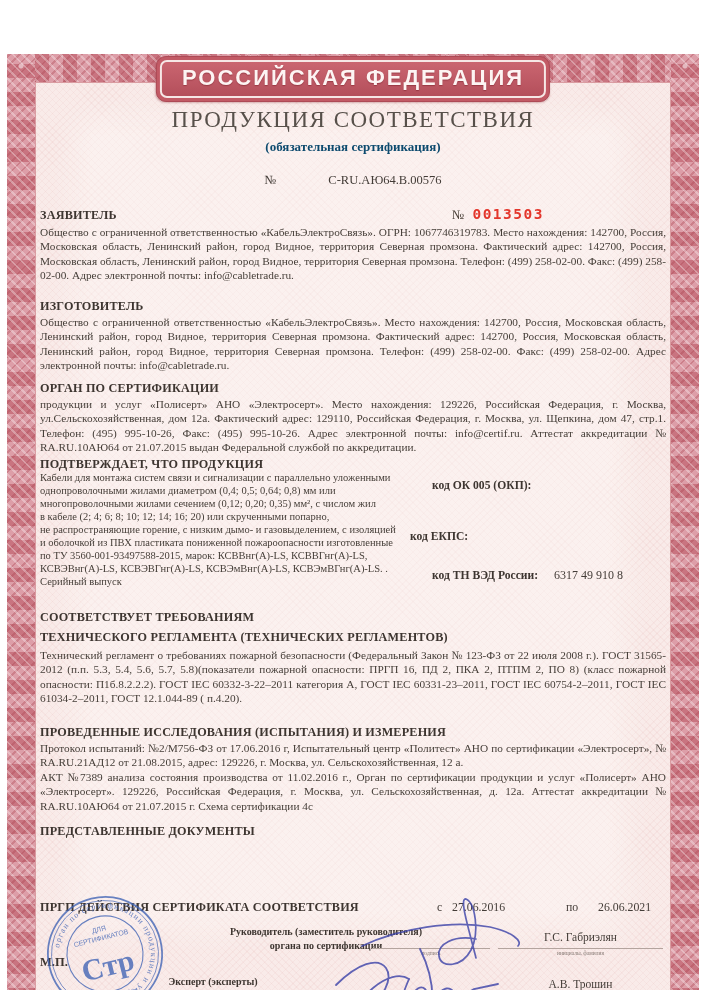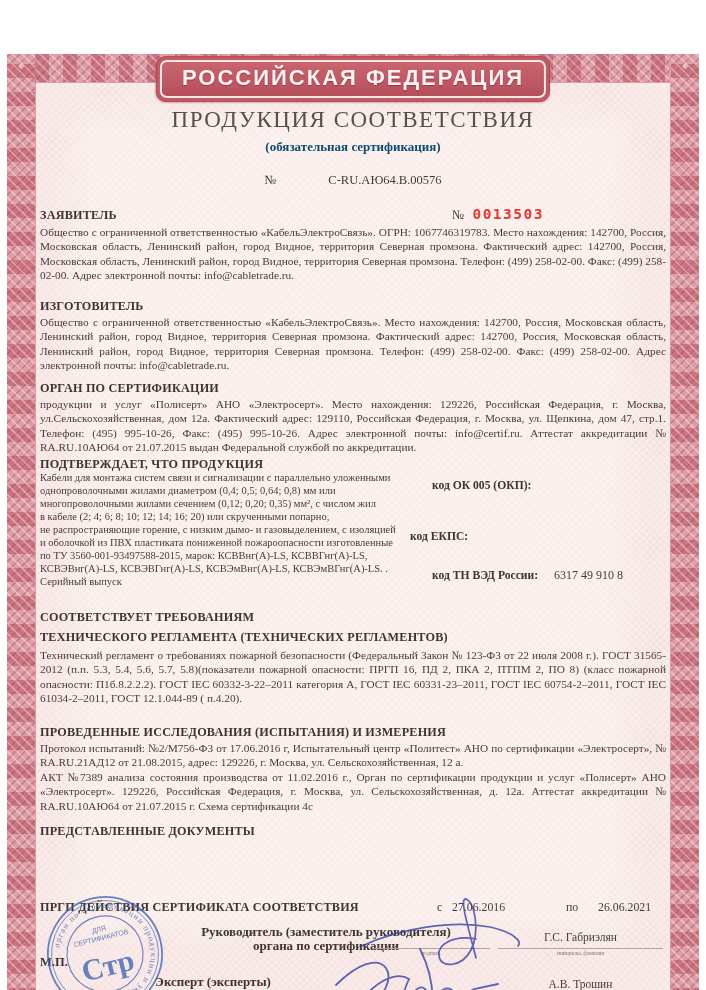--- a/index.html
+++ b/index.html
@@ -61,21 +61,21 @@
   .blank-no .digits { font-family:"DejaVu Sans Mono", monospace; font-weight:bold;
     font-size:14.5px; letter-spacing:1.5px; color:#e3362c; }
   .product-desc { position:absolute; left:40px; top:424px; z-index:2; }
   .product-desc div { font-size:10.5px; line-height:13px; color:#453e38; white-space:nowrap; }
   .code-row { position:absolute; z-index:2; font-weight:bold; font-size:11.6px;
     color:#3d3530; white-space:nowrap; }
   .code-row .code-value { font-weight:normal; font-size:12px; margin-left:16px; color:#433c37; }
   .tests-p { margin:0 0 0 0; }
   
   .v-item { position:absolute; top:853px; font-size:11.8px; color:#433c37; z-index:2; }
-  .role { position:absolute; text-align:center; font-weight:bold; font-size:13px;
+  .role { position:absolute; text-align:center; font-weight:bold; font-size:10px;
     line-height:14px; color:#3d3530; z-index:2; }
   .sigline { position:absolute; border-top:1px solid #b3a49e; z-index:2; }
   .sigcaption { position:absolute; font-size:5.5px; color:#8a7d78; text-align:center; z-index:2; }
   .signame { position:absolute; text-align:center; font-size:11.5px; color:#433c37; z-index:2; white-space:nowrap; }
   .mp { position:absolute; left:40px; top:908px; font-weight:bold; font-size:12.5px;
     color:#3d3530; z-index:2; }
   .footer { position:absolute; top:959px; left:0; width:100%; text-align:center;
     font-size:7.3px; color:#70625d; letter-spacing:.2px; z-index:2; }
   
   .stamp { position:absolute; left:44px; top:846px; width:122px; height:122px;

